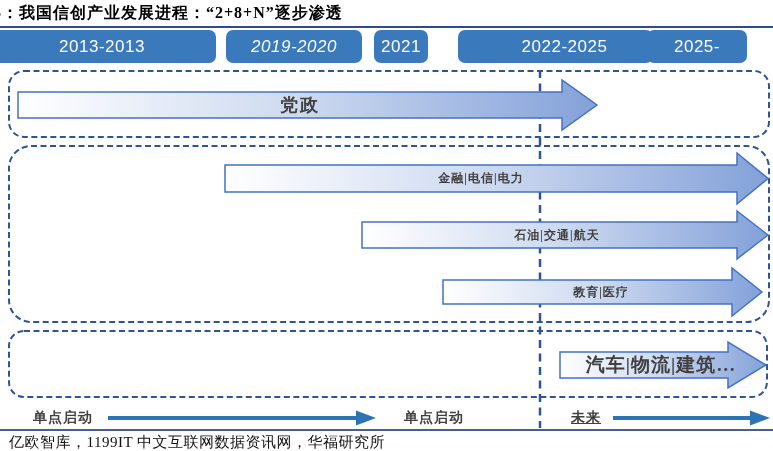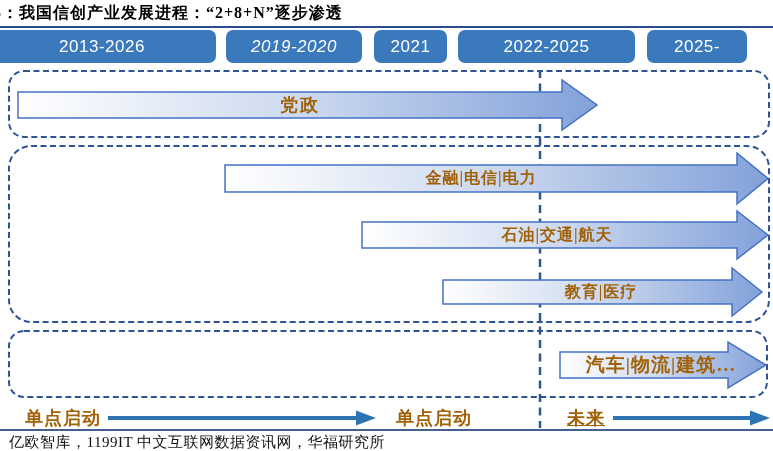--- a/index.html
+++ b/index.html
@@ -14,49 +14,49 @@
   }
   .top-rule{position:absolute;left:0;top:26px;width:773px;height:2px;background:#2c4c8c;}
   .phase{
     position:absolute;top:30px;height:33px;background:#3979BC;border-radius:7px;
     color:#fff;display:flex;align-items:center;justify-content:center;
     font-size:17px;letter-spacing:0.5px;
   }
   .overlay{position:absolute;left:0;top:0;}
   .lab{
     position:absolute;transform:translate(-50%,-50%);white-space:nowrap;
-    font-family:"Liberation Serif",serif;font-weight:bold;color:#a16207;
+    font-family:"Liberation Serif",serif;font-weight:bold;color:#404040;
   }
-  .lab-sector{font-size:16px;letter-spacing:1px;}
+  .lab-sector{font-size:12px;letter-spacing:1px;}
   .lab-big{font-size:18px;letter-spacing:2px;}
-  .lab-stage{font-size:18px;letter-spacing:1px;}
+  .lab-stage{font-size:14px;letter-spacing:1px;}
   .bottom-rule{position:absolute;left:0;top:429px;width:773px;height:2px;background:#44608e;}
   .source{
     position:absolute;left:9px;top:433px;white-space:nowrap;
     font-family:"Liberation Serif",serif;font-size:15px;color:#111;letter-spacing:0.5px;
   }
 </style>
 </head>
 <body>
 
 <div class="canvas">
 
   <div class="fig-title">3：我国信创产业发展进程：“2+8+N”逐步渗透</div>
   <div class="top-rule"></div>
 
   <div class="phase" style="left:-12px;width:228px;">
-    <span>2013-2026</span>
+    <span>2013-2013</span>
   </div>
   <div class="phase" style="left:226px;width:136px;font-style:italic;">
     <span>2019-2020</span>
   </div>
-  <div class="phase" style="left:374px;width:73px;text-align:right;">
+  <div class="phase" style="left:374px;width:54px;text-align:right;">
     <span>2021</span>
   </div>
-  <div class="phase" style="left:458px;width:177px;">
+  <div class="phase" style="left:458px;width:177px;padding-left:18px;">
     <span>2022-2025</span>
   </div>
   <div class="phase" style="left:647px;width:100px;">
     <span>2025-</span>
   </div>
 
   <svg class="overlay" width="773" height="451" viewBox="0 0 773 451">
     <defs>
       <linearGradient id="arrowGrad" x1="0" y1="0" x2="1" y2="0">
         <stop offset="0" stop-color="#FFFFFF"></stop>

